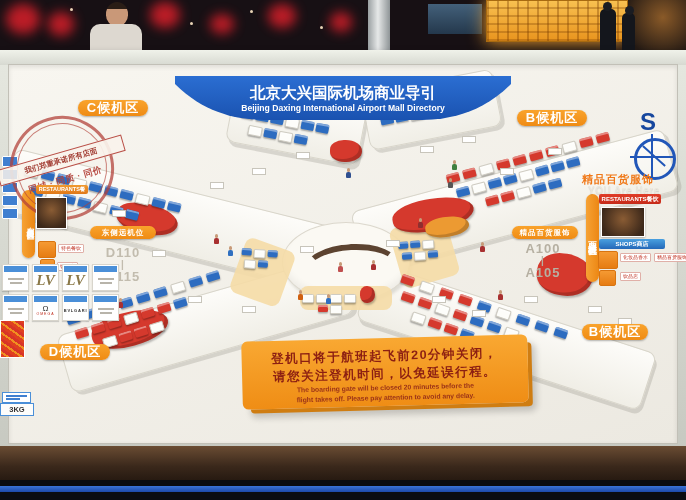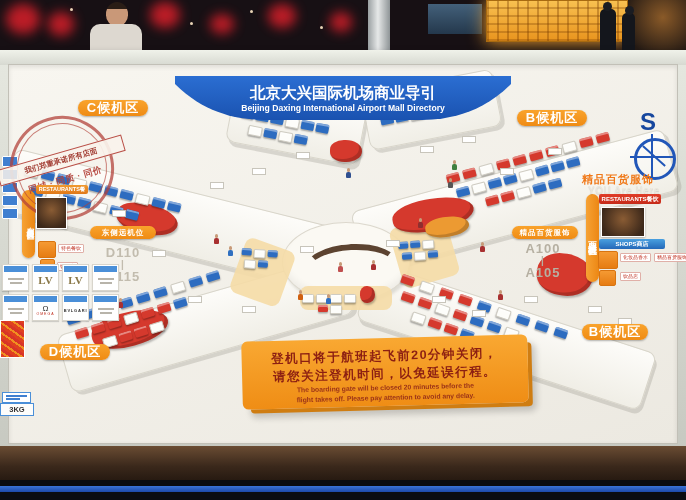--- a/index.html
+++ b/index.html
@@ -96,22 +96,22 @@
   .lchip{position:absolute;background:#fff;border:1px solid #e0b0a8;color:#c03020;font-size:5px;
       line-height:7px;padding:0 2px;white-space:nowrap;z-index:11;border-radius:1px;}
   .chiprow{position:absolute;display:flex;gap:3px;z-index:11;}
   .chiprow span{background:#fff;border:1px solid #e0b0a8;color:#c03020;font-size:5px;line-height:7px;
       padding:0 2px;white-space:nowrap;border-radius:1px;}
   
   .bgrid{left:2px;top:264px;width:120px;display:grid;grid-template-columns:repeat(4,27px);grid-gap:3px;z-index:11;}
   .bcard{background:#fff;border:1px solid #d8d5cc;height:25px;box-shadow:0 1px 1px rgba(0,0,0,.15);}
   .bhead{height:6px;background:#4a8fd8;margin:1px;}
   .bbody{height:15px;display:flex;flex-direction:column;align-items:center;justify-content:center;overflow:hidden;}
-  .bbody.lv{font-family:"Liberation Serif","DejaVu Serif",serif;font-weight:bold;
-      font-size:11px;color:#8a7848;line-height:1;}
+  .bbody.lv{font-family:"Liberation Serif","DejaVu Serif",serif;font-style:italic;font-weight:bold;
+      font-size:15px;color:#8a7848;line-height:1;}
   .bbody .om{font-size:8px;color:#333;line-height:1;}
   .bbody .omt{font-size:3.5px;letter-spacing:1px;color:#c03020;line-height:1;}
   .bbody.spaced{font-size:4px;letter-spacing:.8px;color:#333;font-weight:bold;}
   .bbody .bar{display:block;width:16px;height:2px;background:#b8b4aa;margin:1px 0;}
   .bbody .b2{width:12px;}
   
   .redcard{left:0;top:320px;width:23px;height:36px;border:1px solid #fff;z-index:11;
       background:repeating-linear-gradient(35deg,#e04020 0 3px,#f09020 3px 5px,#d83428 5px 8px);}
   .kgA{left:2px;top:392px;width:27px;height:9px;background:#fff;border:1px solid #4a8fd8;z-index:11;}
   .kgA i{display:block;margin:2px 3px 0;height:2px;background:#3f7fd0;}

